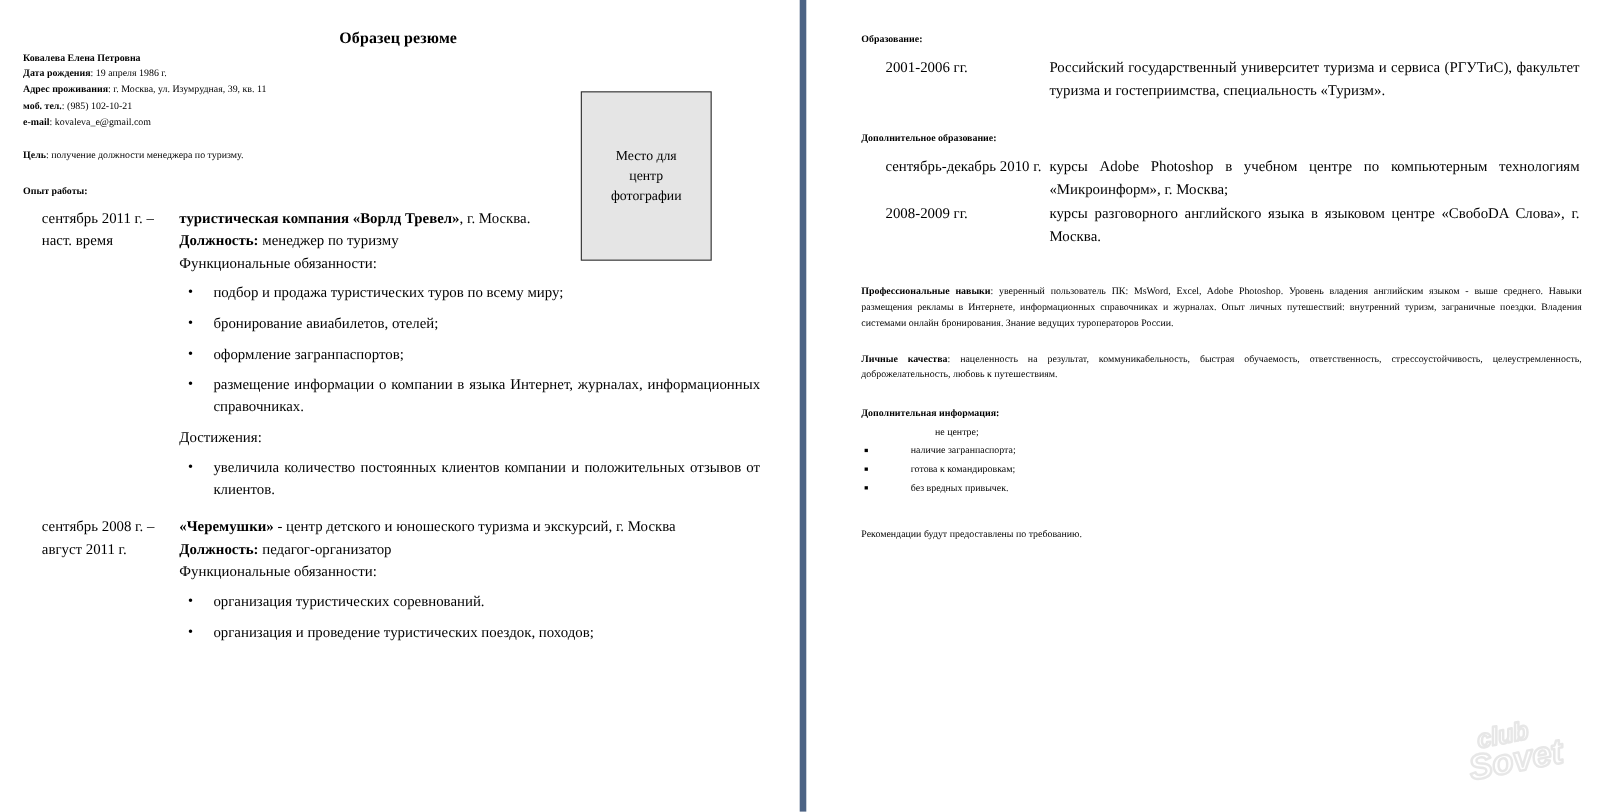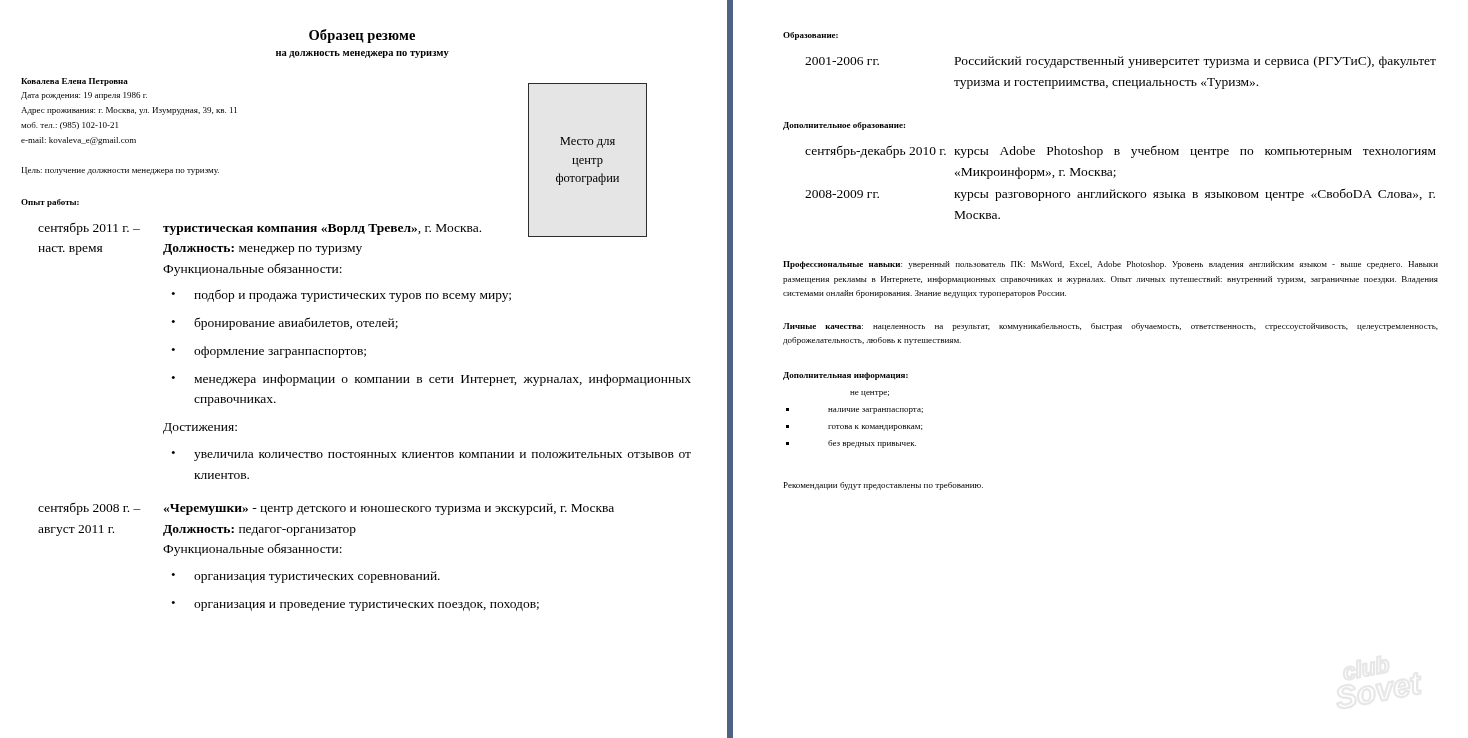--- a/index.html
+++ b/index.html
@@ -66,21 +66,21 @@
     font-size: 9px;
     line-height: 1.55;
     margin: 0;
     white-space: nowrap;
   }
   .mini-line {
     font-size: 9px;
     line-height: 1.55;
     margin: 0;
   }
-  .mini-line b { font-weight: normal; }
+  .mini-line b { font-weight: bold; }
 
   .section-head {
     font-weight: bold;
     font-size: 9px;
     margin: 0 0 3px 0;
   }
 
   
   .contact-block { margin: 0 0 0 0; }
   .contact-block .mini-line { margin-bottom: 1px; }
@@ -225,21 +225,20 @@
 </head>
 <body>
 
 <div id="sheet">
 
   <div class="page-divider"></div>
 
   <div class="page page-left">
 
     <div class="doc-title">Образец резюме</div>
-    <div class="doc-subtitle">на должность менеджера по туризму</div>
 
     <div class="contact-block">
       <p class="mini-label">Ковалева Елена Петровна</p>
       <p class="mini-line"><b>Дата рождения</b><span>: 19 апреля 1986 г.</span></p>
       <p class="mini-line"><b>Адрес проживания</b><span>: г. Москва, ул. Изумрудная, 39, кв. 11</span></p>
       <p class="mini-line"><b>моб. тел.</b><span>: (985) 102-10-21</span></p>
       <p class="mini-line"><b>e-mail</b><span>: kovaleva_e@gmail.com</span></p>
     </div>
 
     <p class="mini-line goal-line"><b>Цель</b><span>: получение должности менеджера по туризму.</span></p>
@@ -252,21 +251,21 @@
       <div class="entry-date">сентябрь 2011 г. –
 наст. время</div>
       <div class="entry-body">
         <p class="lead"><b>туристическая компания «Ворлд Тревел»</b><span>, г. Москва.</span></p>
         <p class="lead"><b>Должность:</b><span> менеджер по туризму</span></p>
         <p class="lead">Функциональные обязанности:</p>
         <ul class="dot-list">
           <li>подбор и продажа туристических туров по всему миру;</li>
           <li>бронирование авиабилетов, отелей;</li>
           <li>оформление загранпаспортов;</li>
-          <li class="justify">менеджера информации о компании в сети Интернет, журналах, информационных справочниках.</li>
+          <li class="justify">размещение информации о компании в языка Интернет, журналах, информационных справочниках.</li>
         </ul>
         <p class="plain-line ach-head">Достижения:</p>
         <ul class="dot-list">
           <li class="justify">увеличила количество постоянных клиентов компании и положительных отзывов от клиентов.</li>
         </ul>
       </div>
     </div>
 
     <div class="sp-4"></div>
 

